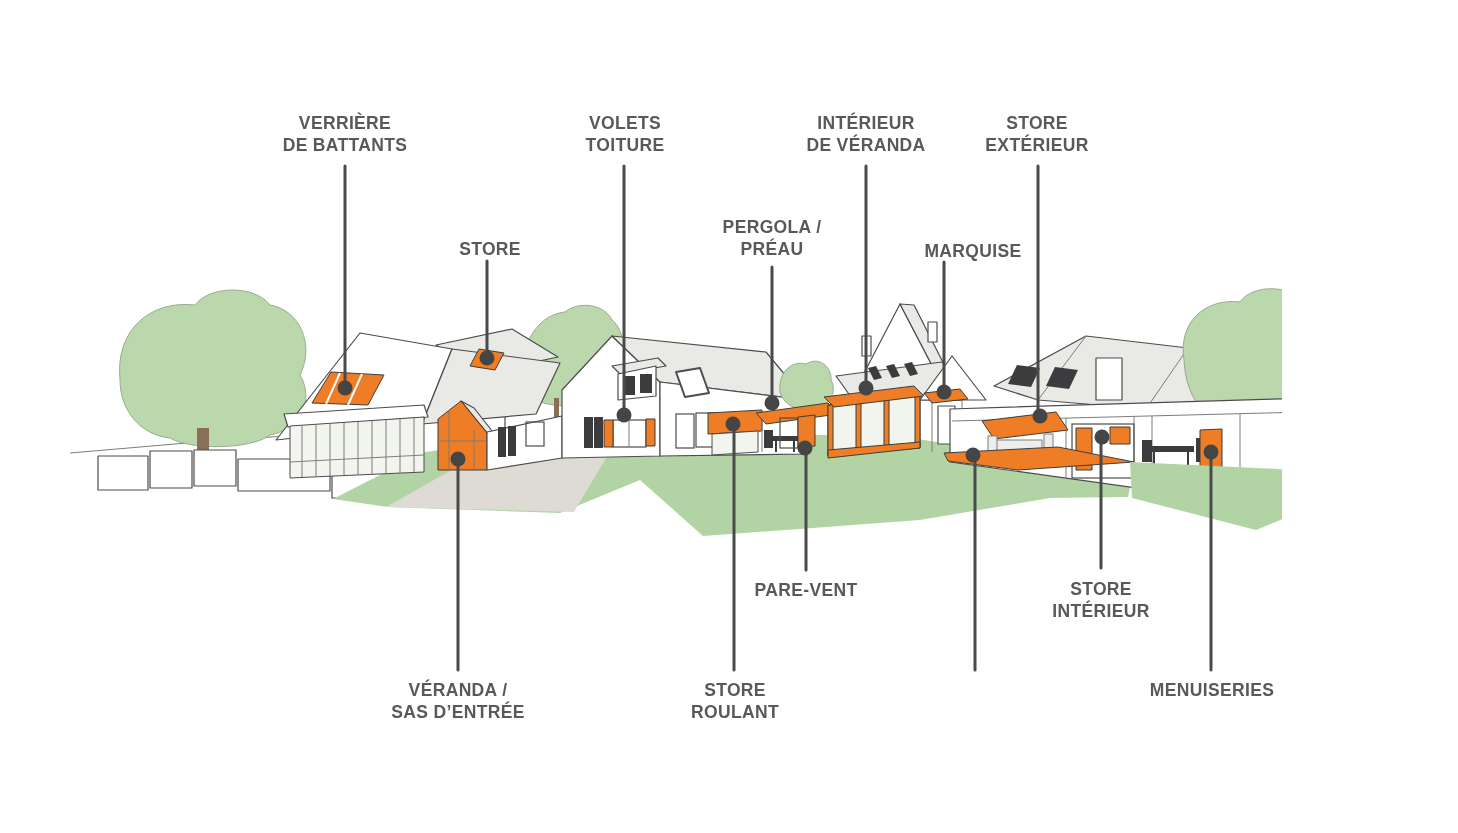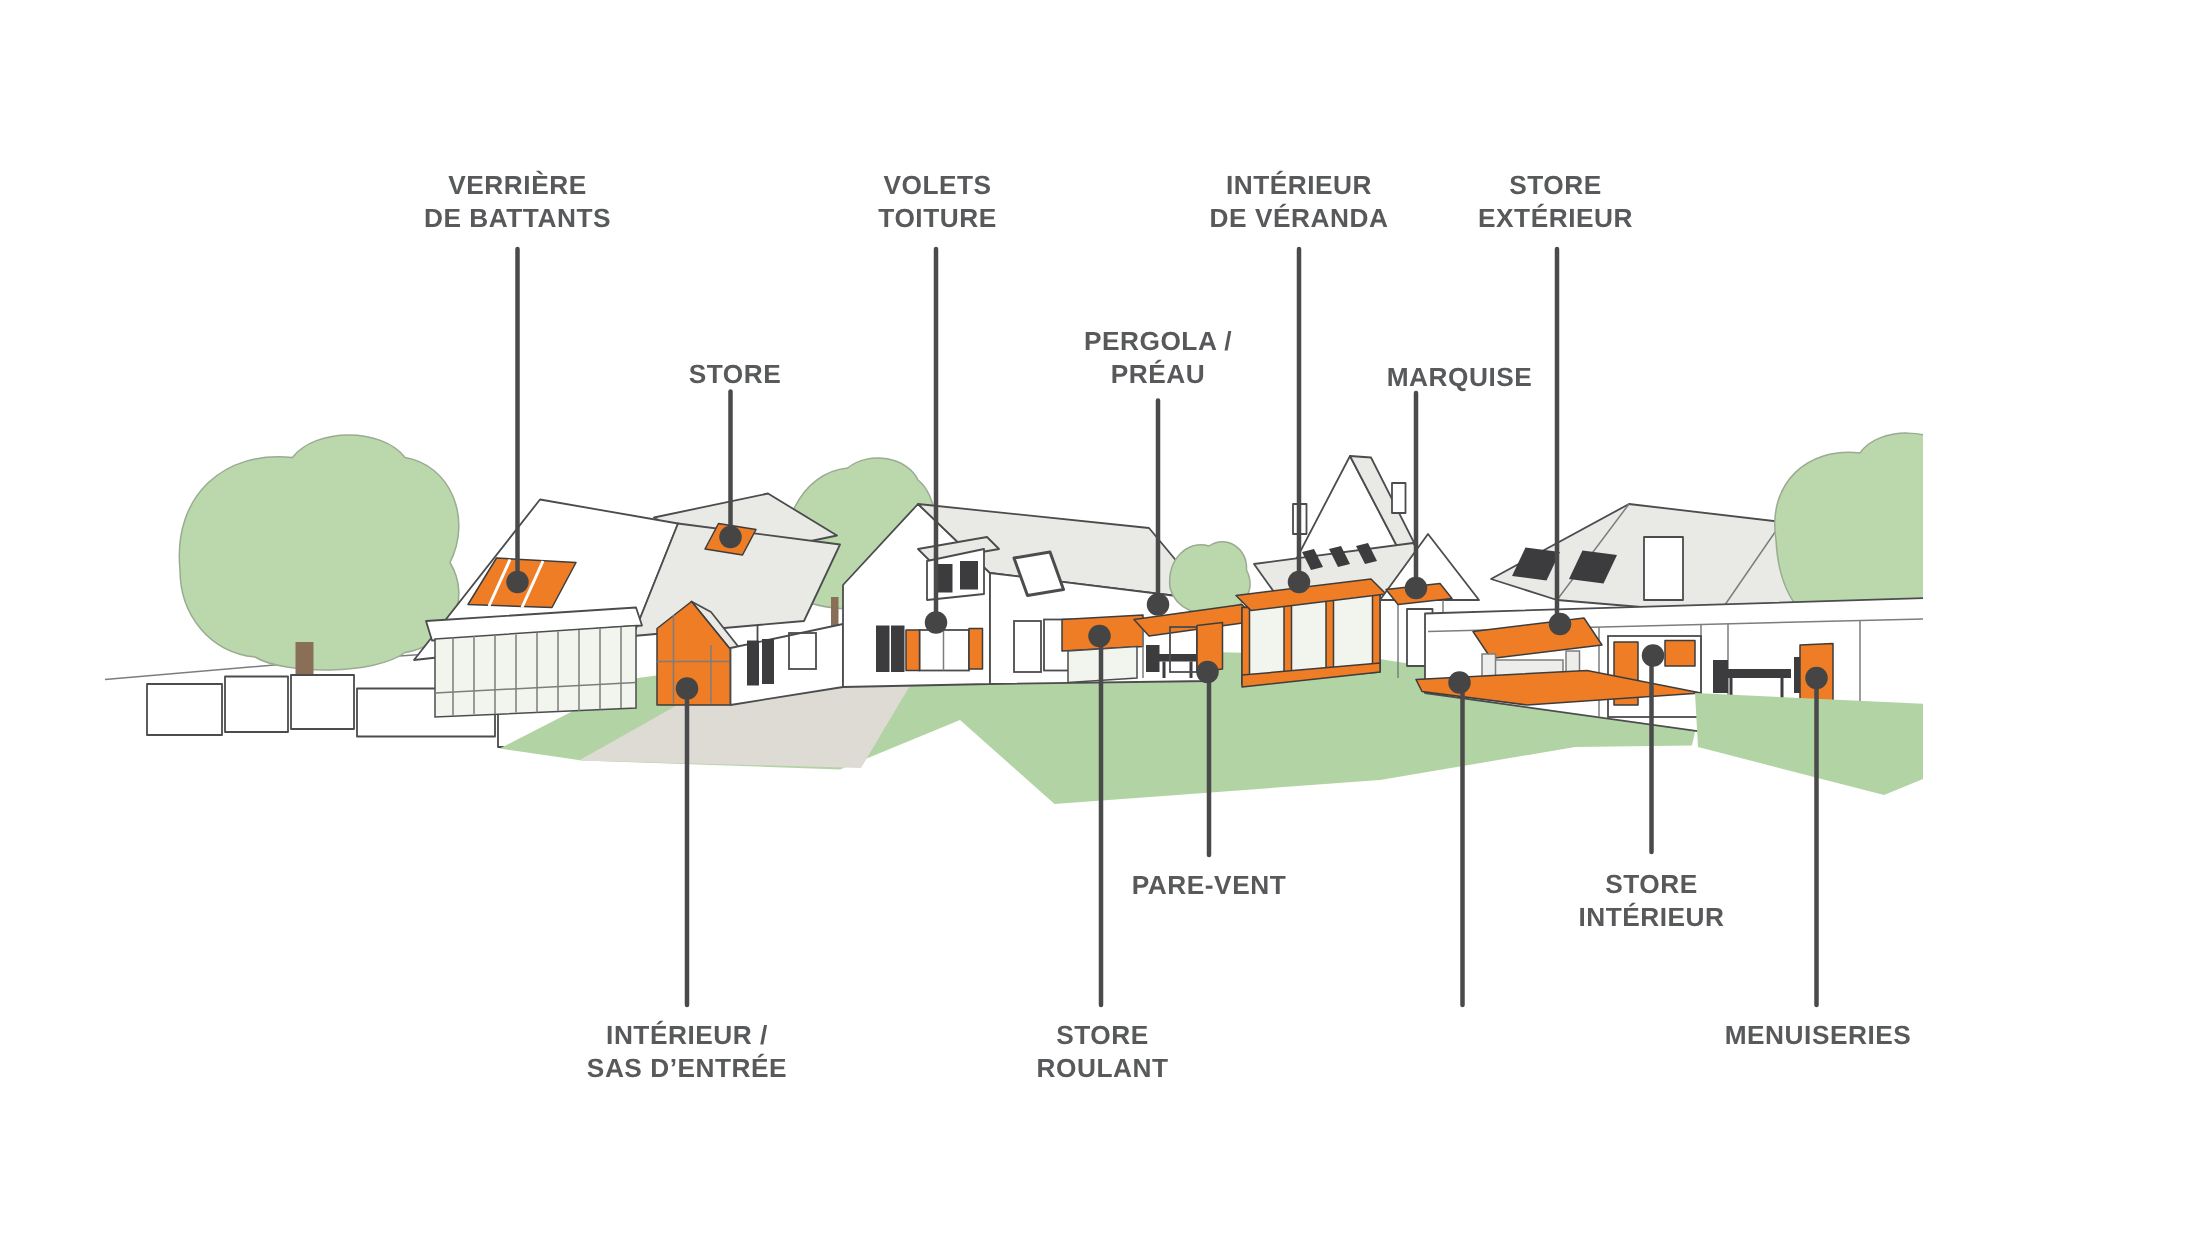--- a/index.html
+++ b/index.html
@@ -279,21 +279,21 @@
     <span>DE VÉRANDA</span>
   </div>
   <div class="label p5">
     <span>MARQUISE</span>
   </div>
   <div class="label p6">
     <span>STORE</span>
     <span>EXTÉRIEUR</span>
   </div>
   <div class="label p7">
-    <span>INTÉRIEUR /</span>
+    <span>VÉRANDA /</span>
     <span>SAS D’ENTRÉE</span>
   </div>
   <div class="label p8">
     <span>STORE</span>
     <span>ROULANT</span>
   </div>
   <div class="label p9">
     <span>PARE-VENT</span>
   </div>
   <div class="label p11">

